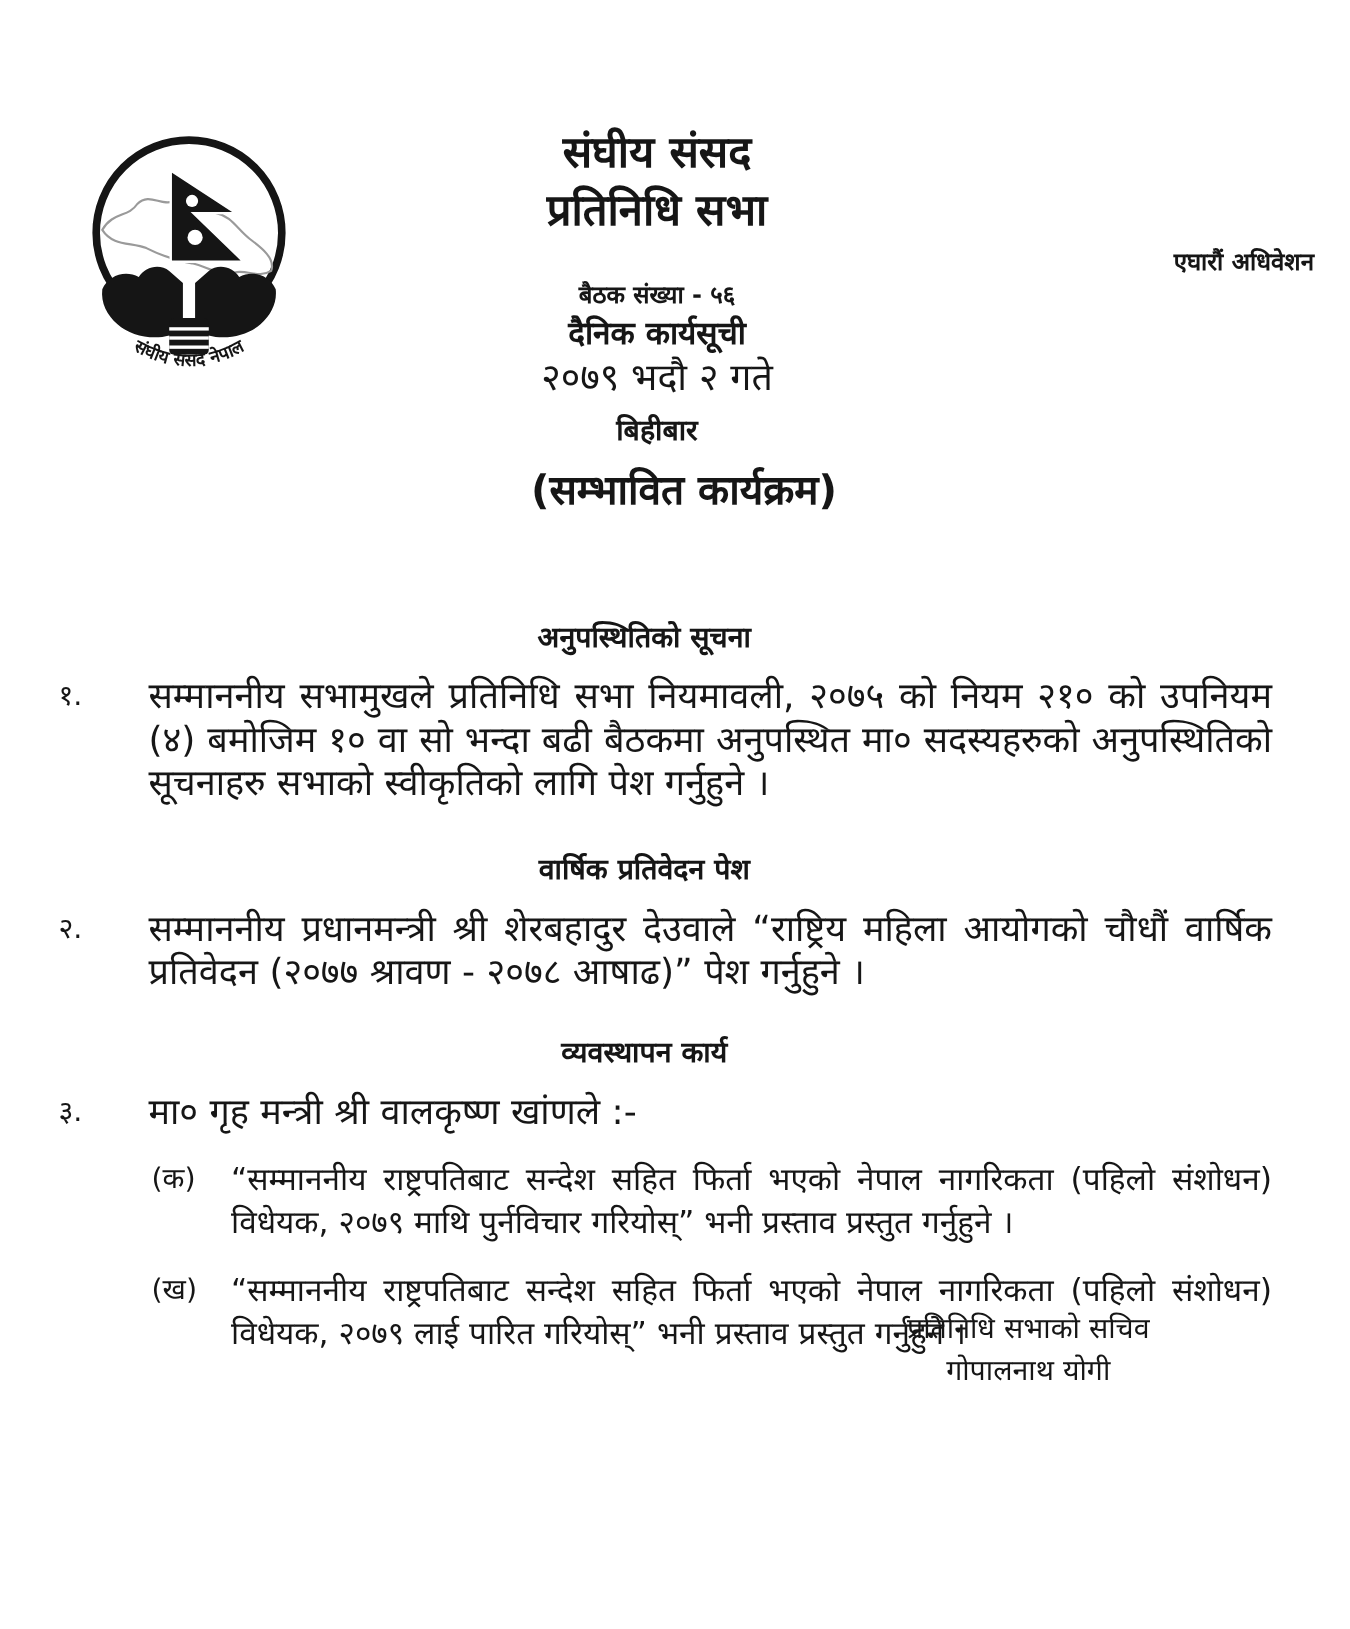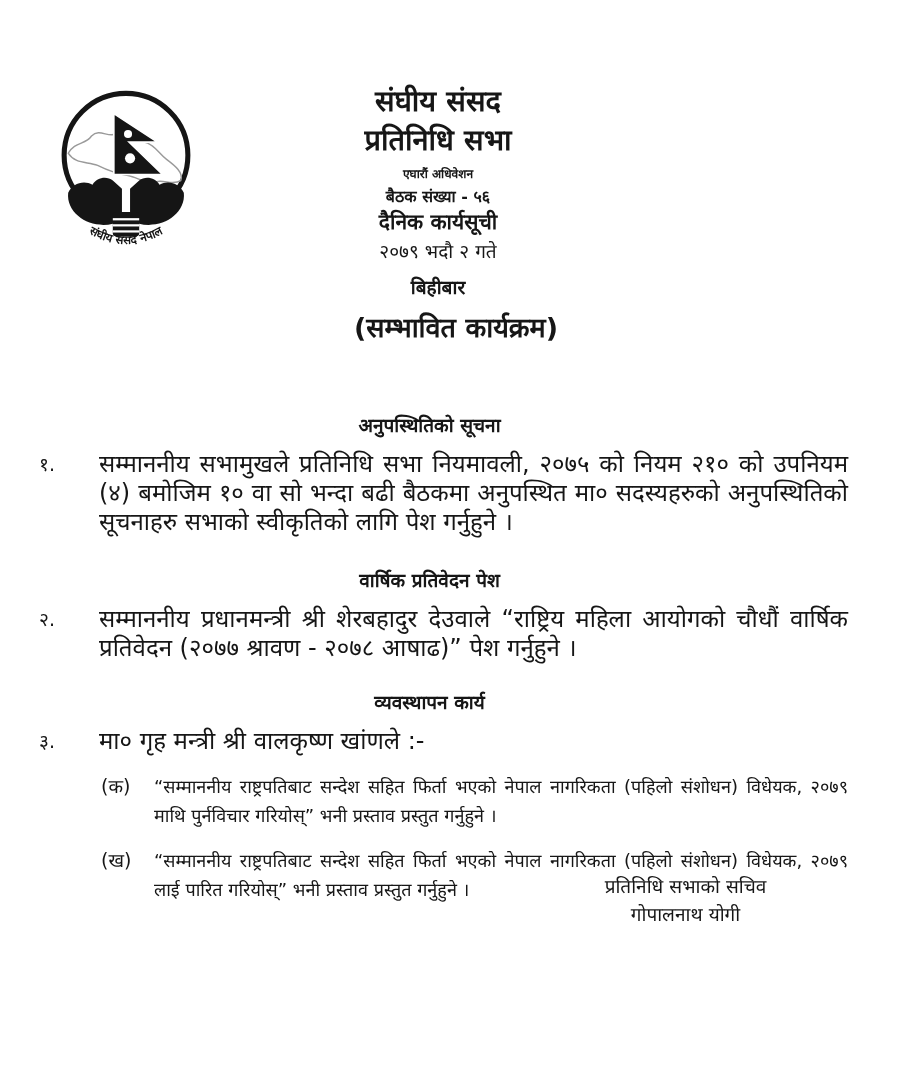--- a/index.html
+++ b/index.html
@@ -11,40 +11,40 @@
     color:#161616;
     font-family:"DejaVu Sans", sans-serif;
     overflow:hidden;
   }
   
   .emblem { position:absolute; left:55px; top:88px; width:142px; height:168px; }
   
   .header { position:absolute; left:0; right:24px; top:82px; text-align:center; }
   .h-org    { font-size:29px; font-weight:bold; line-height:38px; }
   .h-house  { font-size:29px; font-weight:bold; line-height:40px; }
-  .h-sess   { font-size:12px; font-weight:bold; line-height:23px; margin-top:3px; }
+  .h-sess   { font-size:16px; font-weight:bold; line-height:23px; margin-top:3px;text-align:right; }
   .h-meet   { font-size:16px; font-weight:bold; line-height:22px; }
   .h-doc    { font-size:21px; font-weight:bold; line-height:29px; }
-  .h-date   { font-size:19px; line-height:29px; }
+  .h-date   { font-size:25px; line-height:29px; }
   .h-week   { font-size:19px; font-weight:bold; line-height:20px; margin-top:11px; }
   .h-time   { font-size:16px; line-height:22px; margin-top:11px; }
   .h-prog   { font-size:27px; font-weight:bold; line-height:36px; margin-top:13px;padding-left:36px; }
   
   .content { position:absolute; left:39px; right:52px; top:412px; }
   .sec-heading {
     text-align:center; font-size:19px; font-weight:bold;
     line-height:26px; padding-right:28px;
   }
   .item { display:flex; margin-top:12px; }
   .item .num { width:60px; flex:0 0 60px; font-size:19px; line-height:29px; }
   .item .txt { flex:1; font-size:24px; line-height:29px; text-align:justify; }
   .item .txt.noj { text-align:left; }
   .subitem { display:flex; margin-left:62px; margin-top:16px; }
   .subitem .lbl { width:53px; flex:0 0 53px; font-size:19px; line-height:29px; }
-  .subitem .txt { flex:1; font-size:18px; line-height:29px; text-align:justify; }
+  .subitem .txt { flex:1; font-size:21px; line-height:29px; text-align:justify; }
   .gap-a { margin-top:30px; }
   .gap-b { margin-top:26px; }
   
   .signature {
     position:absolute; top:872px; left:558px; width:255px;
     text-align:center; font-size:19px; line-height:28px;
   }
 </style>
 </head>
 <body>

